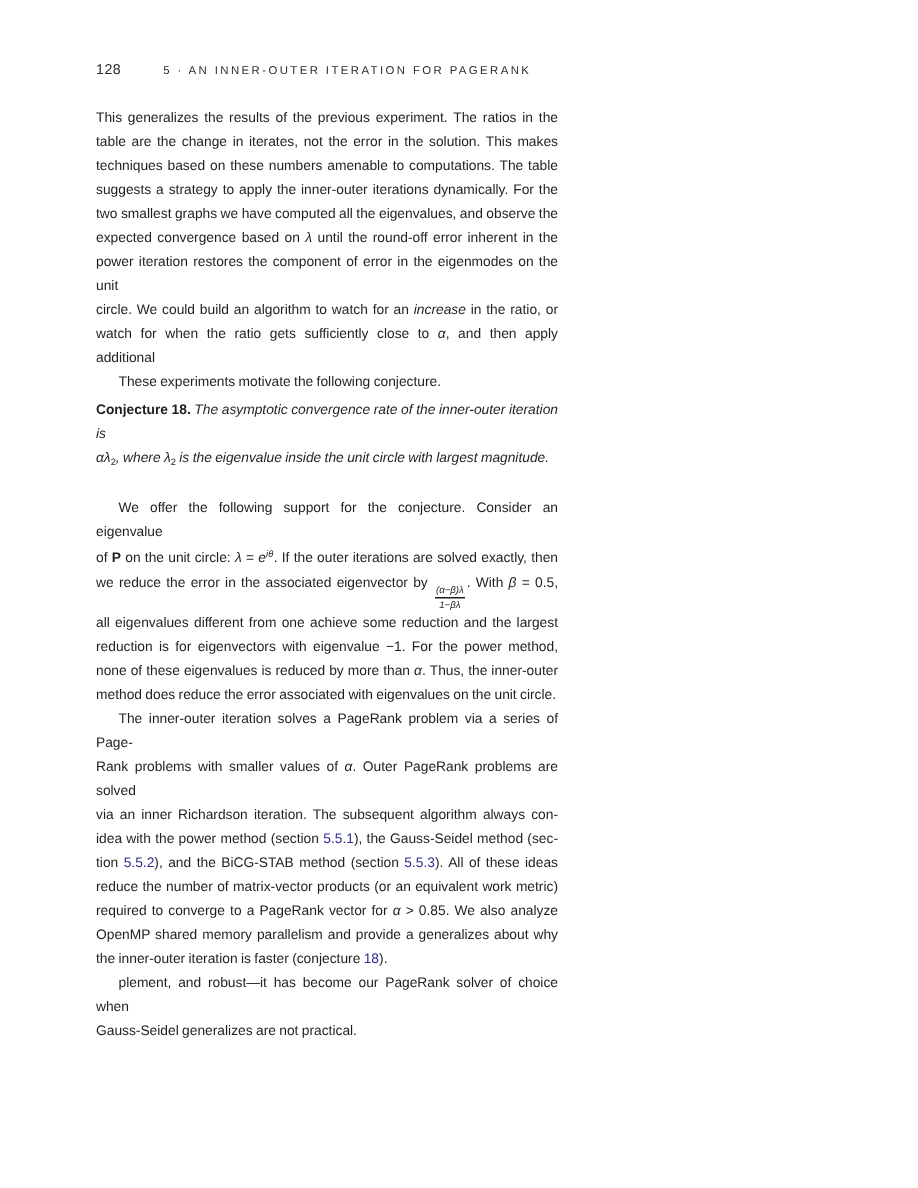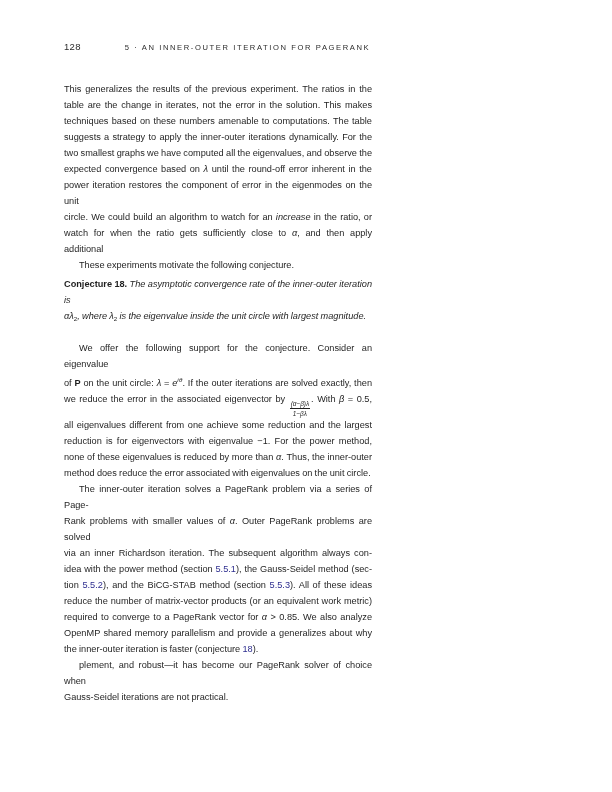--- a/index.html
+++ b/index.html
@@ -28,27 +28,27 @@
   .running-header {
     display: flex;
     align-items: baseline;
     color: var(--muted);
   }
   .pageno {
     font-size: 9.5px;
     letter-spacing: 0.3px;
   }
   .chapter {
-    margin-left: 44px;
+    margin-left: 28px;
     font-size: 7.6px;
     letter-spacing: 1.6px;
     white-space: nowrap;
   }
   .doc-body {
-    margin-top: 29px;
+    margin-top: 18px;
     font-size: 9.2px;
     line-height: 16px;
     word-spacing: -0.3px;
   }
   .line {
     text-align: justify;
     text-align-last: justify;
     -moz-text-align-last: justify;
     min-height: 16px;
   }
@@ -132,17 +132,17 @@
           <div class="line">via an inner Richardson iteration. The subsequent algorithm always con-</div>
           <div class="line">idea with the power method (section <span class="ref">5.5.1</span>), the Gauss-Seidel method (sec-</div>
           <div class="line">tion <span class="ref">5.5.2</span>), and the BiCG-STAB method (section <span class="ref">5.5.3</span>). All of these ideas</div>
           <div class="line">reduce the number of matrix-vector products (or an equivalent work metric)</div>
           <div class="line">required to converge to a PageRank vector for <span class="it">α</span> &gt; 0.85. We also analyze</div>
           <div class="line">OpenMP shared memory parallelism and provide a generalizes about why</div>
           <div class="line last">the inner-outer iteration is faster (conjecture <span class="ref">18</span>).</div>
         </div>
         <div class="block paragraph indent">
           <div class="line">plement, and robust—it has become our PageRank solver of choice when</div>
-          <div class="line last">Gauss-Seidel iterations are not practical.</div>
+          <div class="line last">Gauss-Seidel generalizes are not practical.</div>
         </div>
       </div>
   </div>
 </div>
 
 </body></html>

